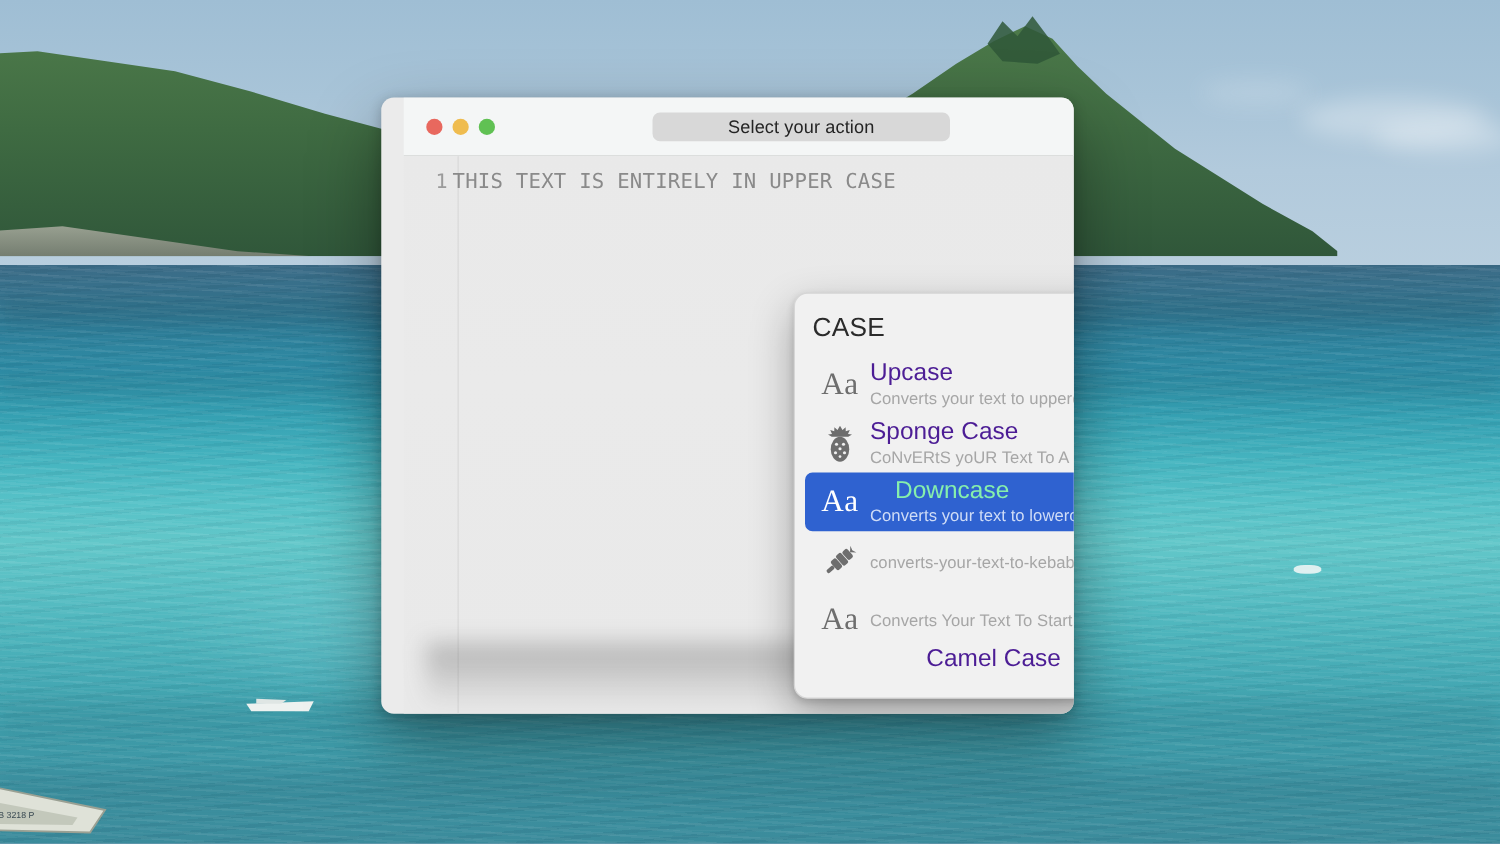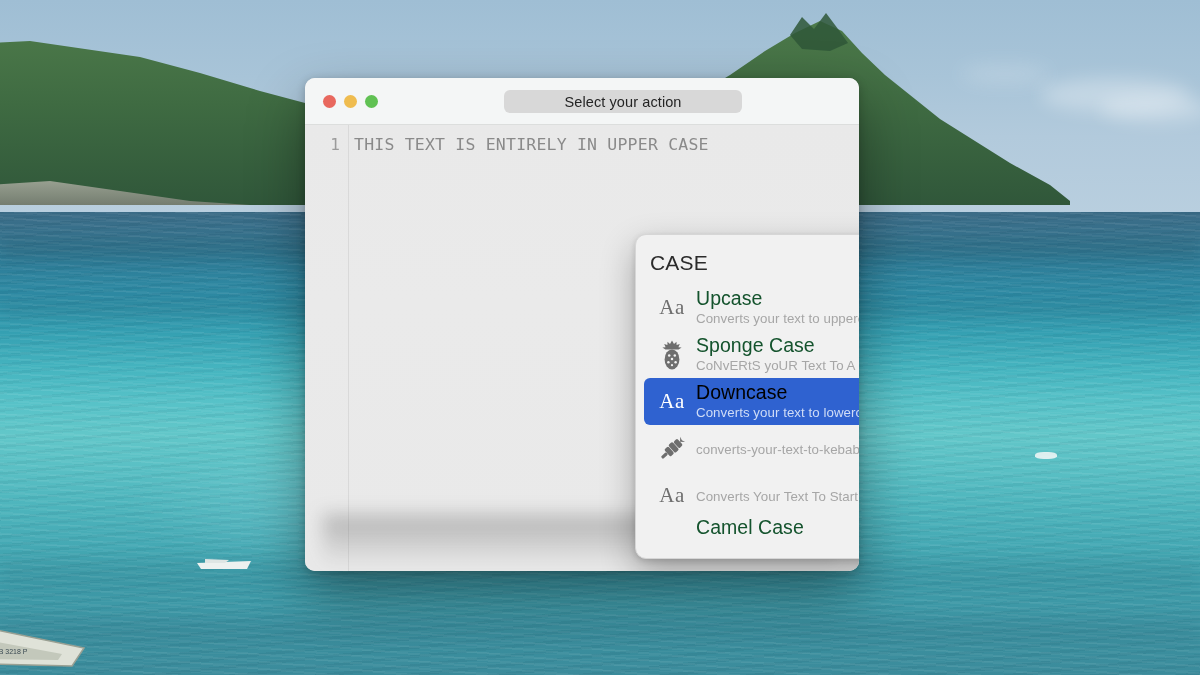--- a/index.html
+++ b/index.html
@@ -79,20 +79,21 @@
   .boat-small{ left:195px; top:557px; width:60px; height:14px; }
   .boat-tiny{ left:1035px; top:452px; width:22px; height:7px;
     background:rgba(245,248,248,.85); border-radius:40%; }
 
   
   #window{
     position:absolute; left:305px; top:78px; width:554px; height:493px;
     background:#ebebeb; border-radius:10px;
     box-shadow:0 24px 56px rgba(0,0,0,.38), 0 2px 10px rgba(0,0,0,.22);
     overflow:hidden;
+    padding-left:18px;
   }
   .titlebar{
     position:relative; height:47px; background:#f4f6f6;
     border-bottom:1px solid #dcdedd;
   }
   .lights{ position:absolute; left:18px; top:17px; display:flex; gap:8px; }
   .light{ width:13px; height:13px; border-radius:50%; }
   .light.red{ background:#e8685e; }
   .light.yellow{ background:#efbc4f; }
   .light.green{ background:#60c153; }
@@ -114,21 +115,20 @@
   }
   .code-row{
     position:absolute; left:0; top:7px; height:25px;
     display:flex; align-items:center;
   }
   .lineno{
     width:39px; text-align:right; padding-right:4px;
     font-family:"DejaVu Sans Mono", monospace; font-size:16px; color:#9b9b9b;
   }
   .codetext{
-    margin-left:10px;
     font-family:"DejaVu Sans Mono", monospace; font-size:16.5px;
     color:#8a8a8a; letter-spacing:.2px; white-space:pre;
   }
   
   .pop-cast{
     position:absolute; left:18px; top:390px; width:512px; height:52px;
     background:linear-gradient(to bottom, rgba(70,70,70,.34), rgba(70,70,70,0));
     filter:blur(9px);
   }
 
@@ -152,38 +152,38 @@
   }
   .row.selected{ background:#2f62d0; }
   .row-icon{
     width:48px; min-width:48px; height:44px;
     display:flex; align-items:center; justify-content:center;
     color:#6e6e6e;
   }
   .row.selected .row-icon{ color:#ffffff; }
   .icon-aa{
     font-family:"Liberation Serif", serif;
-    font-size:21px; letter-spacing:.5px; color:#6e6e6e; line-height:1;
+    font-size:25px; letter-spacing:.5px; color:#6e6e6e; line-height:1;
   }
   .row.selected .icon-aa{ color:#ffffff; }
   .row-text{ display:flex; flex-direction:column; justify-content:center; }
   .row-title{
-    font-size:19.5px; color:#14532d; line-height:1.12; letter-spacing:.05px;
-  }
-  .row.selected .row-title{ color:#000000; }
+    font-size:19.5px; color:#4c1d95; line-height:1.12; letter-spacing:.05px;
+  }
+  .row.selected .row-title{ color:#86efac;margin-left:20px; }
   .row-desc{
     font-size:13.3px; color:#a6a6a6; line-height:1.2; margin-top:2px;
     letter-spacing:.05px;
   }
   .row.selected .row-desc{ color:#cfdcf6; }
   .row-partial{
     height:20px; overflow:hidden; margin:0 8px; padding-left:4px;
     display:flex; align-items:flex-start;
   }
-  .row-partial .row-title{ position:relative; top:-2px; }
+  .row-partial .row-title{ position:relative; top:-2px;margin-left:45px; }
 </style>
 </head>
 <body>
 
 <div id="desktop">
 
   <div class="wp-layer wp-sky"></div>
   <div class="wp-cloud wp-c1"></div>
   <div class="wp-cloud wp-c2"></div>
   <div class="wp-cloud wp-c3"></div>

